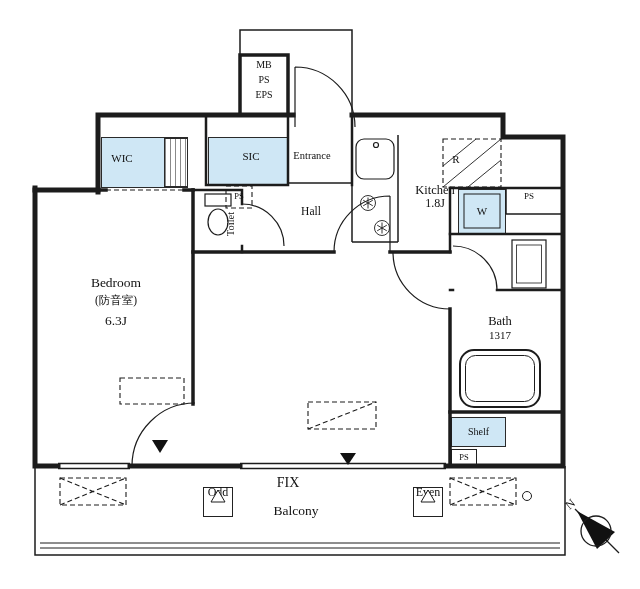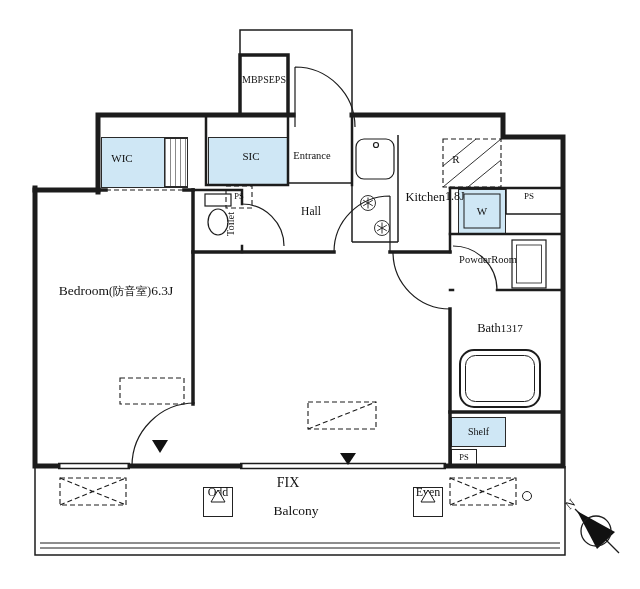--- a/index.html
+++ b/index.html
@@ -17,21 +17,21 @@
   .stripes{
     background:repeating-linear-gradient(90deg,#8a8a8a 0,#8a8a8a 1px,#fff 1px,#fff 5px);
     border:1px solid #2a2a2a;
   }
   .marker-box{position:absolute;border:1px solid #222;background:#fff;display:flex;
     align-items:flex-end;justify-content:center;padding-bottom:16px;font-size:12px}
   .ps-box{position:absolute;border:1px solid #222;background:#fff;display:flex;
     align-items:center;justify-content:center;font-size:8.5px}
   .lbl{position:absolute;display:flex;align-items:center;justify-content:center;
     text-align:center;line-height:1.15;white-space:nowrap}
-  .col{flex-direction:row}
+  .col{flex-direction:column}
   svg{position:absolute;inset:0;display:block}
 </style>
 </head>
 <body>
 
 <div class="plan" style="--closet: #cfe7f5;">
 
   <div class="layer fills">
     <div class="fill blue" style="left:101px;top:137px;width:87px;height:51px"></div>
     <div class="fill stripes" style="left:164px;top:138px;width:24px;height:49px"></div>
@@ -197,31 +197,27 @@
 
     <div class="lbl col" style="left:398px;top:179px;width:74px;height:36px">
       <div style="font-size:12.5px">Kitchen</div>
       <div style="font-size:12px">1.8J</div>
     </div>
 
     <div class="lbl" style="left:448px;top:151px;width:16px;height:16px;font-size:11px">R</div>
     <div class="lbl" style="left:518px;top:189px;width:22px;height:14px;font-size:9px">PS</div>
     <div class="lbl" style="left:458px;top:202px;width:48px;height:18px;font-size:11px">W</div>
 
-    <div class="lbl col" style="left:452px;top:245px;width:72px;height:30px;font-size:10.5px">
-      <div>Powder</div>
-      <div>Room</div>
-    </div>
 
     <div class="lbl col" style="left:468px;top:309px;width:64px;height:38px">
       <div style="font-size:12.5px">Bath</div>
       <div style="font-size:11px">1317</div>
     </div>
 
-    <div class="lbl col" style="left:58px;top:260px;width:116px;height:62px">
+    <div class="lbl col" style="left:58px;top:272px;width:116px;height:62px">
       <div style="font-size:13.5px;line-height:18px">Bedroom</div>
       <div style="font-size:11.5px;line-height:17px">(防音室)</div>
       <div style="font-size:13.5px;line-height:24px">6.3J</div>
     </div>
 
 
     <div class="lbl" style="left:451px;top:424px;width:55px;height:15px;font-size:10px">Shelf</div>
 
     <div class="lbl" style="left:268px;top:477px;width:40px;height:13px;font-size:14px">FIX</div>
     <div class="lbl" style="left:250px;top:501px;width:92px;height:20px;font-size:13.5px">Balcony</div>

